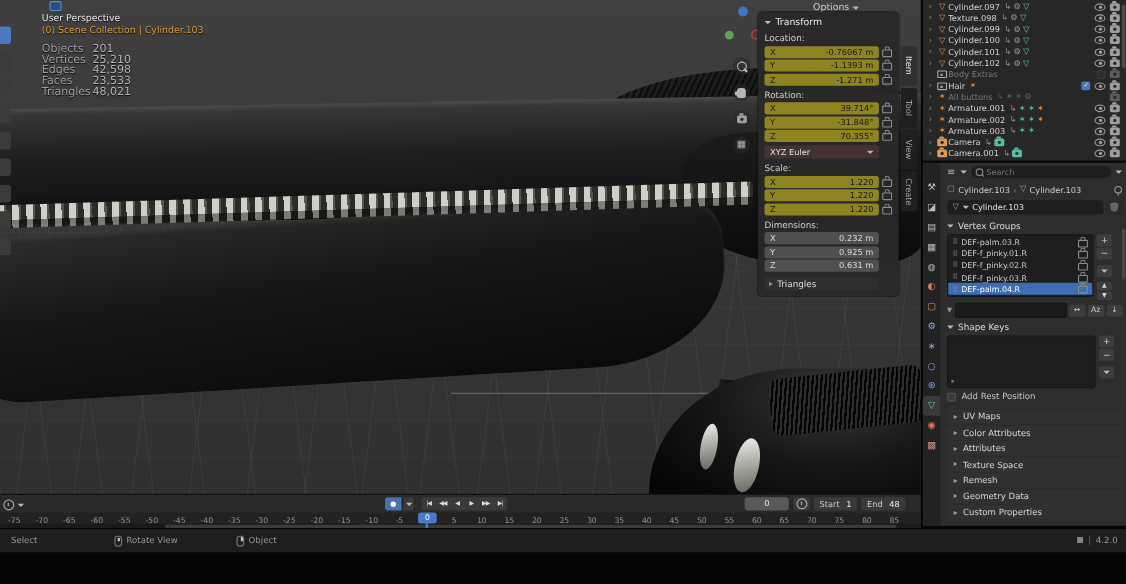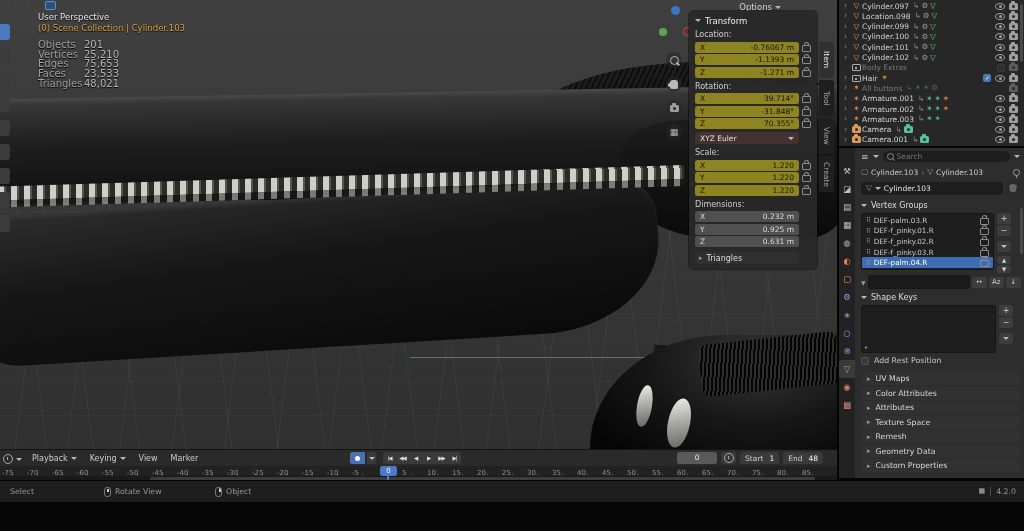--- a/index.html
+++ b/index.html
@@ -137,21 +137,21 @@
   .tl-frame{width:40px;height:12px;background:#595959;border-radius:2.5px;color:#f0f0f0;
     text-align:center;line-height:12px;font-size:7.5px;}
   .tl-clockbtn{width:15px;height:12px;background:#3a3a3a;border-radius:2.5px;display:flex;
     align-items:center;justify-content:center;}
   .tl-range{height:12px;background:#3a3a3a;border-radius:2.5px;display:flex;align-items:center;
     padding:0 5px;gap:6px;font-size:7.5px;color:#cfcfcf;}
   .tl-range .rv{color:#f0f0f0;}
   .tl-ruler{position:absolute;left:0;top:16px;width:100%;height:10px;background:#222222;}
   .tl-ruler .ticks{position:absolute;left:12px;bottom:0;width:810px;height:3px;
     background:repeating-linear-gradient(90deg,#3d3d3d 0 1px,transparent 1px 25px);}
-  .rl{position:absolute;top:2px;width:22px;font-size:7px;color:#8f8f8f;line-height:10px;}
+  .rl{position:absolute;top:2px;width:22px;text-align:center;font-size:7px;color:#8f8f8f;line-height:10px;}
   .tl-pill{position:absolute;left:380px;top:0;width:17px;height:10px;background:#4a7bc8;border-radius:2.5px;
     color:#fff;font-size:7px;text-align:center;line-height:10px;z-index:2;}
   .tl-playhead{position:absolute;left:387px;top:16px;width:2px;height:14px;background:#4a7bc8;z-index:1;}
   .tl-scroll{position:absolute;left:0;top:26px;width:100%;height:4px;background:#1a1a1a;}
   .tl-scroll .bar{position:absolute;left:150px;top:1px;width:665px;height:2.5px;background:#3c3c3c;
     border-radius:2px;}
 
   
   .outliner{position:absolute;left:839px;top:0;width:185px;height:146px;background:#272727;overflow:hidden;}
   .ol-row{position:absolute;left:0;width:185px;height:10px;display:flex;align-items:center;
@@ -293,21 +293,21 @@
         <div class="stat-row">
           <span class="sl">Objects</span>
           <span class="sv">201</span>
         </div>
         <div class="stat-row">
           <span class="sl">Vertices</span>
           <span class="sv">25,210</span>
         </div>
         <div class="stat-row">
           <span class="sl">Edges</span>
-          <span class="sv">75,653</span>
+          <span class="sv">42,598</span>
         </div>
         <div class="stat-row">
           <span class="sl">Faces</span>
           <span class="sv">23,533</span>
         </div>
         <div class="stat-row">
           <span class="sl">Triangles</span>
           <span class="sv">48,021</span>
         </div>
       </div>
@@ -462,36 +462,20 @@
         <div class="side-tab">Create</div>
       </div>
   </div>
 
   <div class="timeline">
     <div class="tl-header">
       <div class="tl-edsel">
         <span class="ic-clock"></span>
         <span class="caret"></span>
       </div>
-      <div class="tl-menus" id="tl-menus">
-          <div class="tl-menu">
-            <span>Playback</span>
-            <span class="caret"></span>
-          </div>
-          <div class="tl-menu">
-            <span>Keying</span>
-            <span class="caret"></span>
-          </div>
-          <div class="tl-menu">
-            <span>View</span>
-          </div>
-          <div class="tl-menu">
-            <span>Marker</span>
-          </div>
-        </div>
       <div class="tl-play">
         <div class="rec-btn">
           <i></i>
           </div>
         <div class="rec-caret">
           <span class="caret"></span>
           </div>
         <div class="pb-group" id="pb-group">
             <div class="pb-btn">|◀</div>
             <div class="pb-btn">◀◀</div>
@@ -575,21 +559,21 @@
         <span class="ol-right">
           <span class="ic-eye"></span>
           <span class="ic-cam"></span>
         </span>
       </div>
       <div class="ol-row" style="top: 11.3px;">
         <span class="ol-chev">›</span>
         <span class="ol-ticon">
           <span class="gl g-meshobj">▽</span>
         </span>
-        <span class="ol-label">Location.098</span>
+        <span class="ol-label">Texture.098</span>
         <span class="ol-mid">
           <span class="gl g-link">↳</span>
           <span class="gl g-mod">⚙</span>
           <span class="gl g-meshdata">▽</span>
         </span>
         <span class="ol-sp"></span>
         <span class="ol-right">
           <span class="ic-eye"></span>
           <span class="ic-cam"></span>
         </span>

